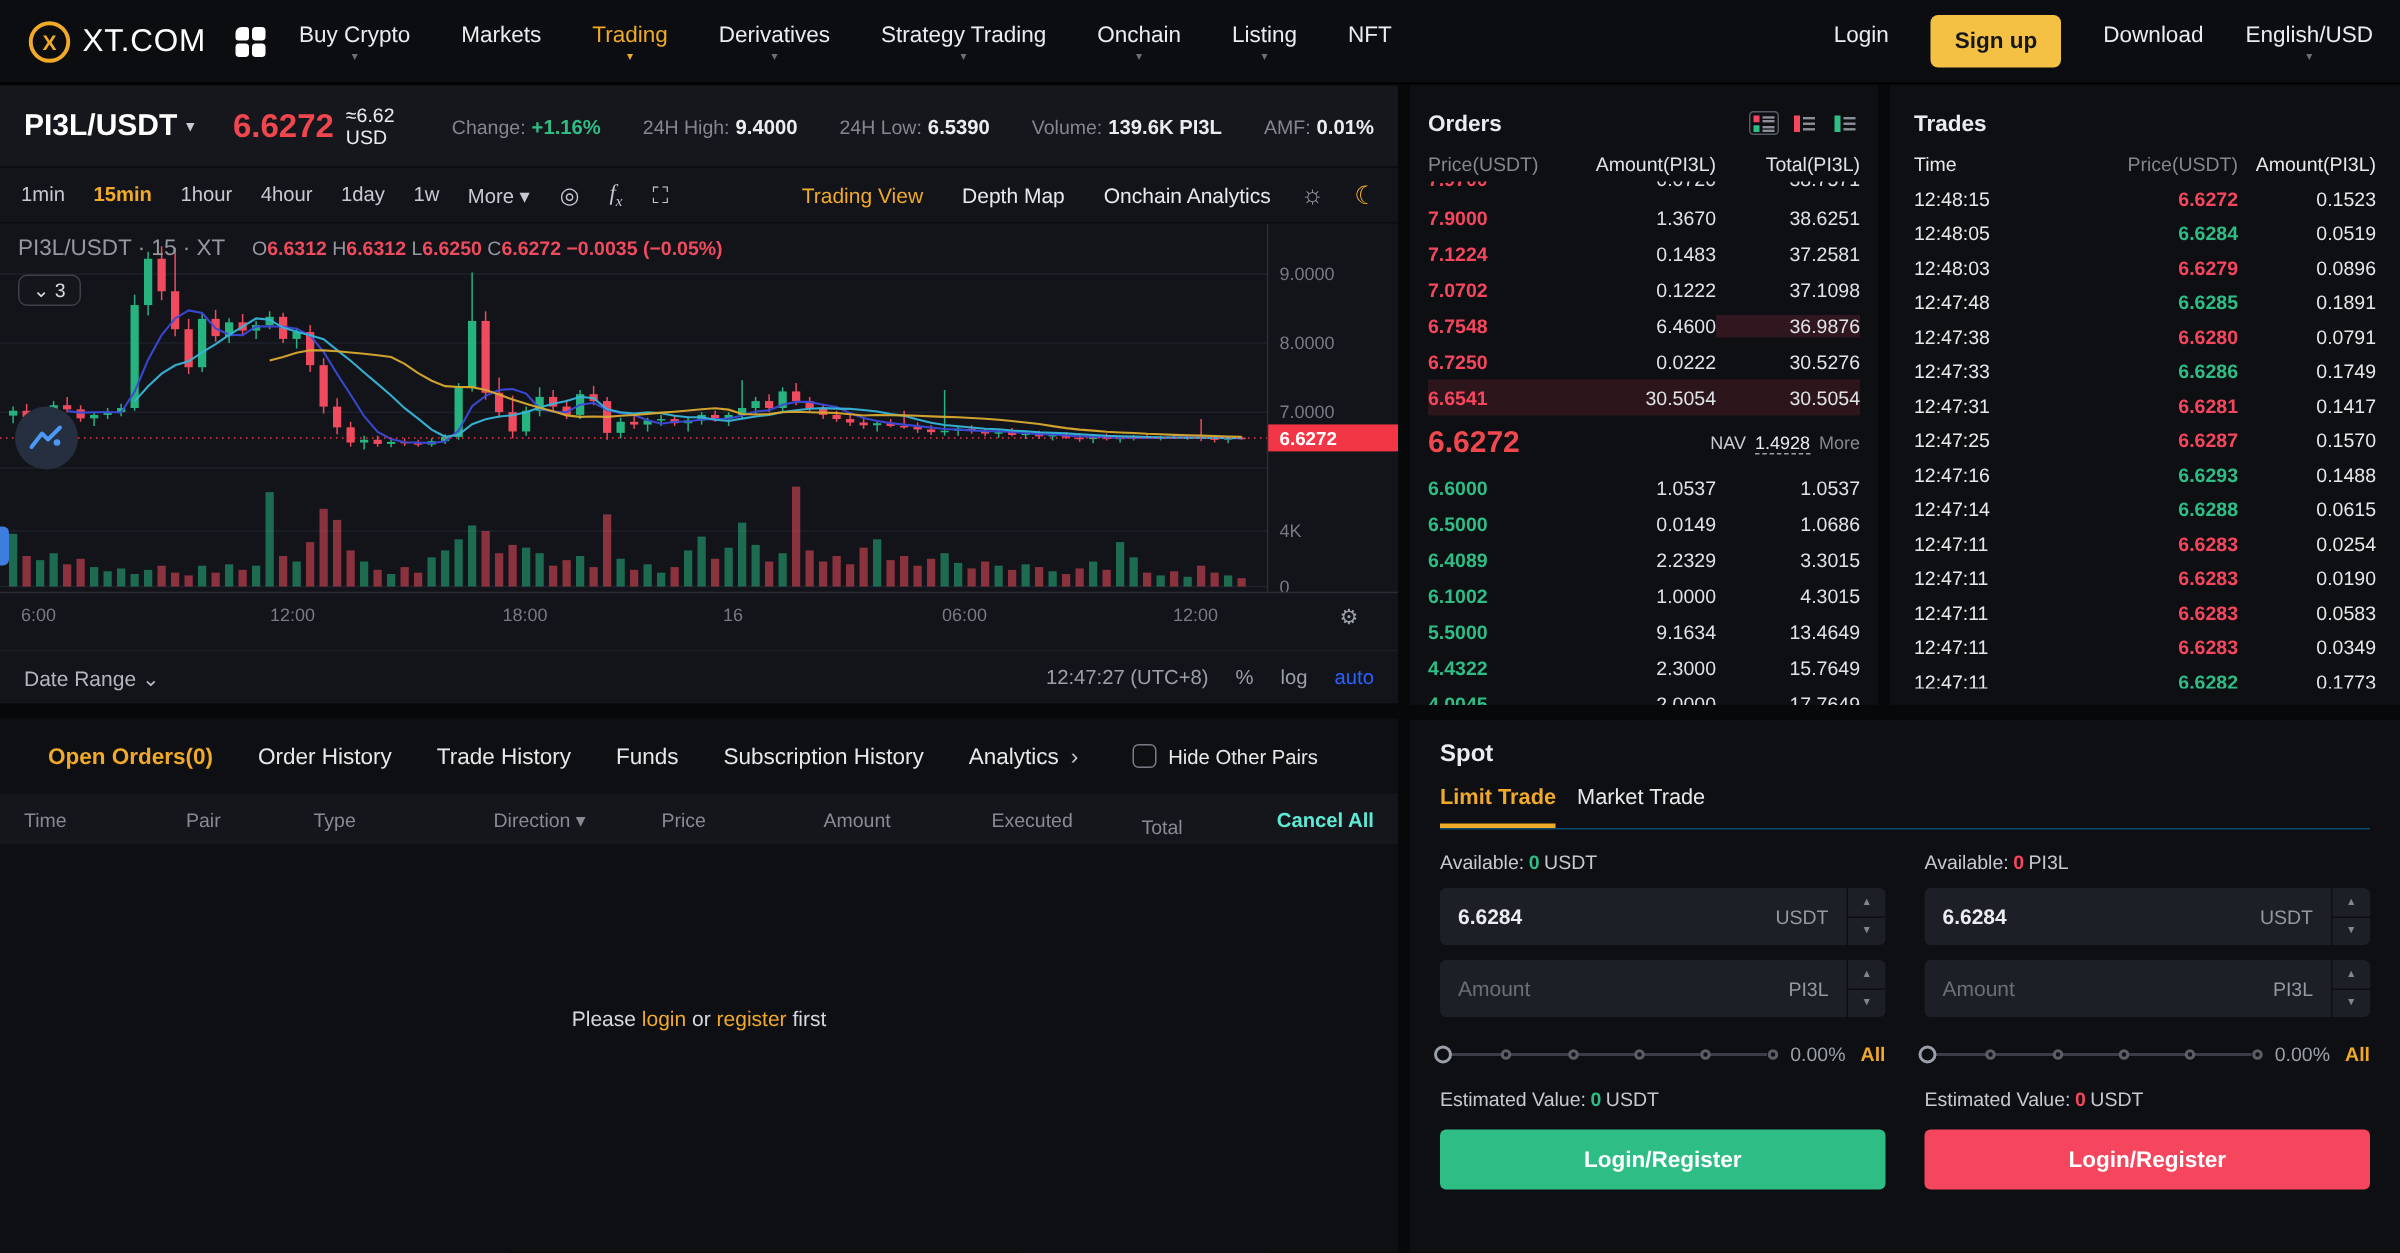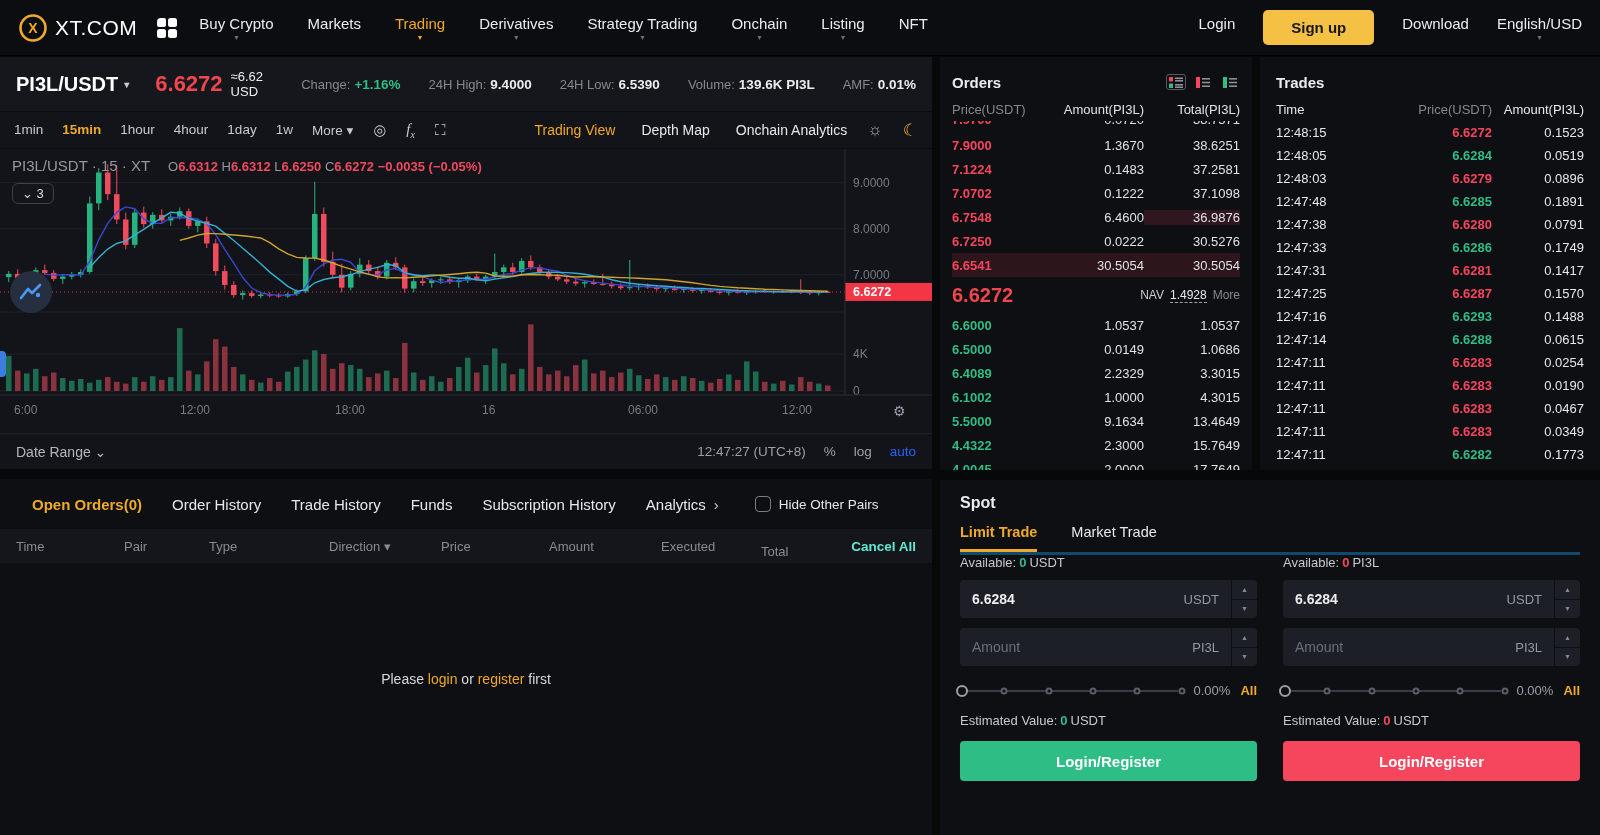--- a/index.html
+++ b/index.html
@@ -16,21 +16,21 @@
   .apps-grid span { background:#fff; border-radius:2.5px; }
   .apps-grid span:nth-child(1){ border-radius:4px 2px 2px 2px; }
   .nav-items { display:flex; align-items:center; gap:34px; }
   .nav-item { display:flex; flex-direction:column; align-items:center; cursor:pointer; font-size:15px; color:#eaecef; }
   .nav-item .caret { font-size:8px; color:#6b6f76; line-height:6px; margin-top:3px; height:6px; }
   .nav-item.active { color:#f0a929; }
   .nav-item.active .caret { color:#f0a929; }
   .nav-item .caret.hidden { visibility:hidden; }
   .nav-right { margin-left:auto; display:flex; align-items:center; gap:28px; }
   .signup-btn { background:#f4c145; color:#16171a; font-size:15px; font-weight:bold;
-                padding:9px 28px; border-radius:5px; cursor:pointer; }
+                padding:9px 16px; border-radius:5px; cursor:pointer; }
 
   
   .left-col  { position:absolute; left:0; top:57px; width:932px; bottom:0; display:flex; flex-direction:column; }
   .right-col { position:absolute; left:940px; top:57px; right:0; bottom:0; }
 
   
   .pairbar { height:54px; background:#16171c; display:flex; align-items:center; padding:0 16px; gap:26px; }
   .pair-name { font-size:20px; font-weight:bold; color:#fff; display:flex; align-items:center; gap:6px; cursor:pointer; }
   .pair-name .caret { font-size:10px; color:#c7cad1; }
   .last-price { font-size:22px; font-weight:bold; color:#f0464e; }
@@ -117,24 +117,24 @@
 
   .tr-row { display:flex; height:23px; align-items:center; font-size:13px; cursor:pointer; }
   .tr-time { width:86px; color:#e6e8ea; }
   .tr-price { flex:1; text-align:right; font-weight:bold; }
   .tr-amt { width:92px; text-align:right; color:#e6e8ea; }
   .trades-clip { height:16px; overflow:hidden; }
 
   
   .spot-panel { margin-top:10px; height:355px; background:#0e0f13; padding:14px 20px 0 20px; }
   .spot-title { font-size:16px; font-weight:bold; color:#eaecef; }
-  .spot-tabs { display:flex; gap:34px; margin-top:12px; border-bottom:3px solid #0c4a6e; }
+  .spot-tabs { display:flex; gap:14px; margin-top:12px; border-bottom:1px solid #0c4a6e; }
   .spot-tab { font-size:14.5px; color:#e6e8ea; padding-bottom:9px; cursor:pointer; }
   .spot-tab.active { color:#f0a929; font-weight:bold; border-bottom:3px solid #f0a929; }
-  .forms { display:flex; gap:26px; }
+  .forms { display:flex; gap:26px; margin-top:14px; }
   .form { flex:1; }
   .avail { font-size:13px; color:#c6c9cf; }
   .avail b { font-weight:bold; margin:0 3px; }
   .inp-group { display:flex; margin-top:10px; background:#1d1f26; border-radius:4px; overflow:hidden; }
   .inp-main { flex:1; height:38px; display:flex; align-items:center; padding:0 12px; }
   .inp-val { font-size:14px; color:#eaecef; font-weight:bold; flex:1; }
   .inp-val.placeholder { color:#6b6f76; font-weight:normal; }
   .inp-unit { font-size:13px; color:#9498a1; }
   .stepper { width:26px; border-left:1px solid #0e0f13; display:flex; flex-direction:column; }
   .step { flex:1; display:flex; align-items:center; justify-content:center; font-size:7px; color:#84878f; cursor:pointer; }
@@ -818,21 +818,21 @@
               <span class="tr-amt">0.0254</span>
             </div>
             <div class="tr-row">
               <span class="tr-time">12:47:11</span>
               <span class="tr-price red">6.6283</span>
               <span class="tr-amt">0.0190</span>
             </div>
             <div class="tr-row">
               <span class="tr-time">12:47:11</span>
               <span class="tr-price red">6.6283</span>
-              <span class="tr-amt">0.0467</span>
+              <span class="tr-amt">0.0583</span>
             </div>
             <div class="tr-row">
               <span class="tr-time">12:47:11</span>
               <span class="tr-price red">6.6283</span>
               <span class="tr-amt">0.0349</span>
             </div>
             <div class="trades-clip">
               <div class="tr-row">
                 <span class="tr-time">12:47:11</span>
                 <span class="tr-price grn">6.6282</span>

